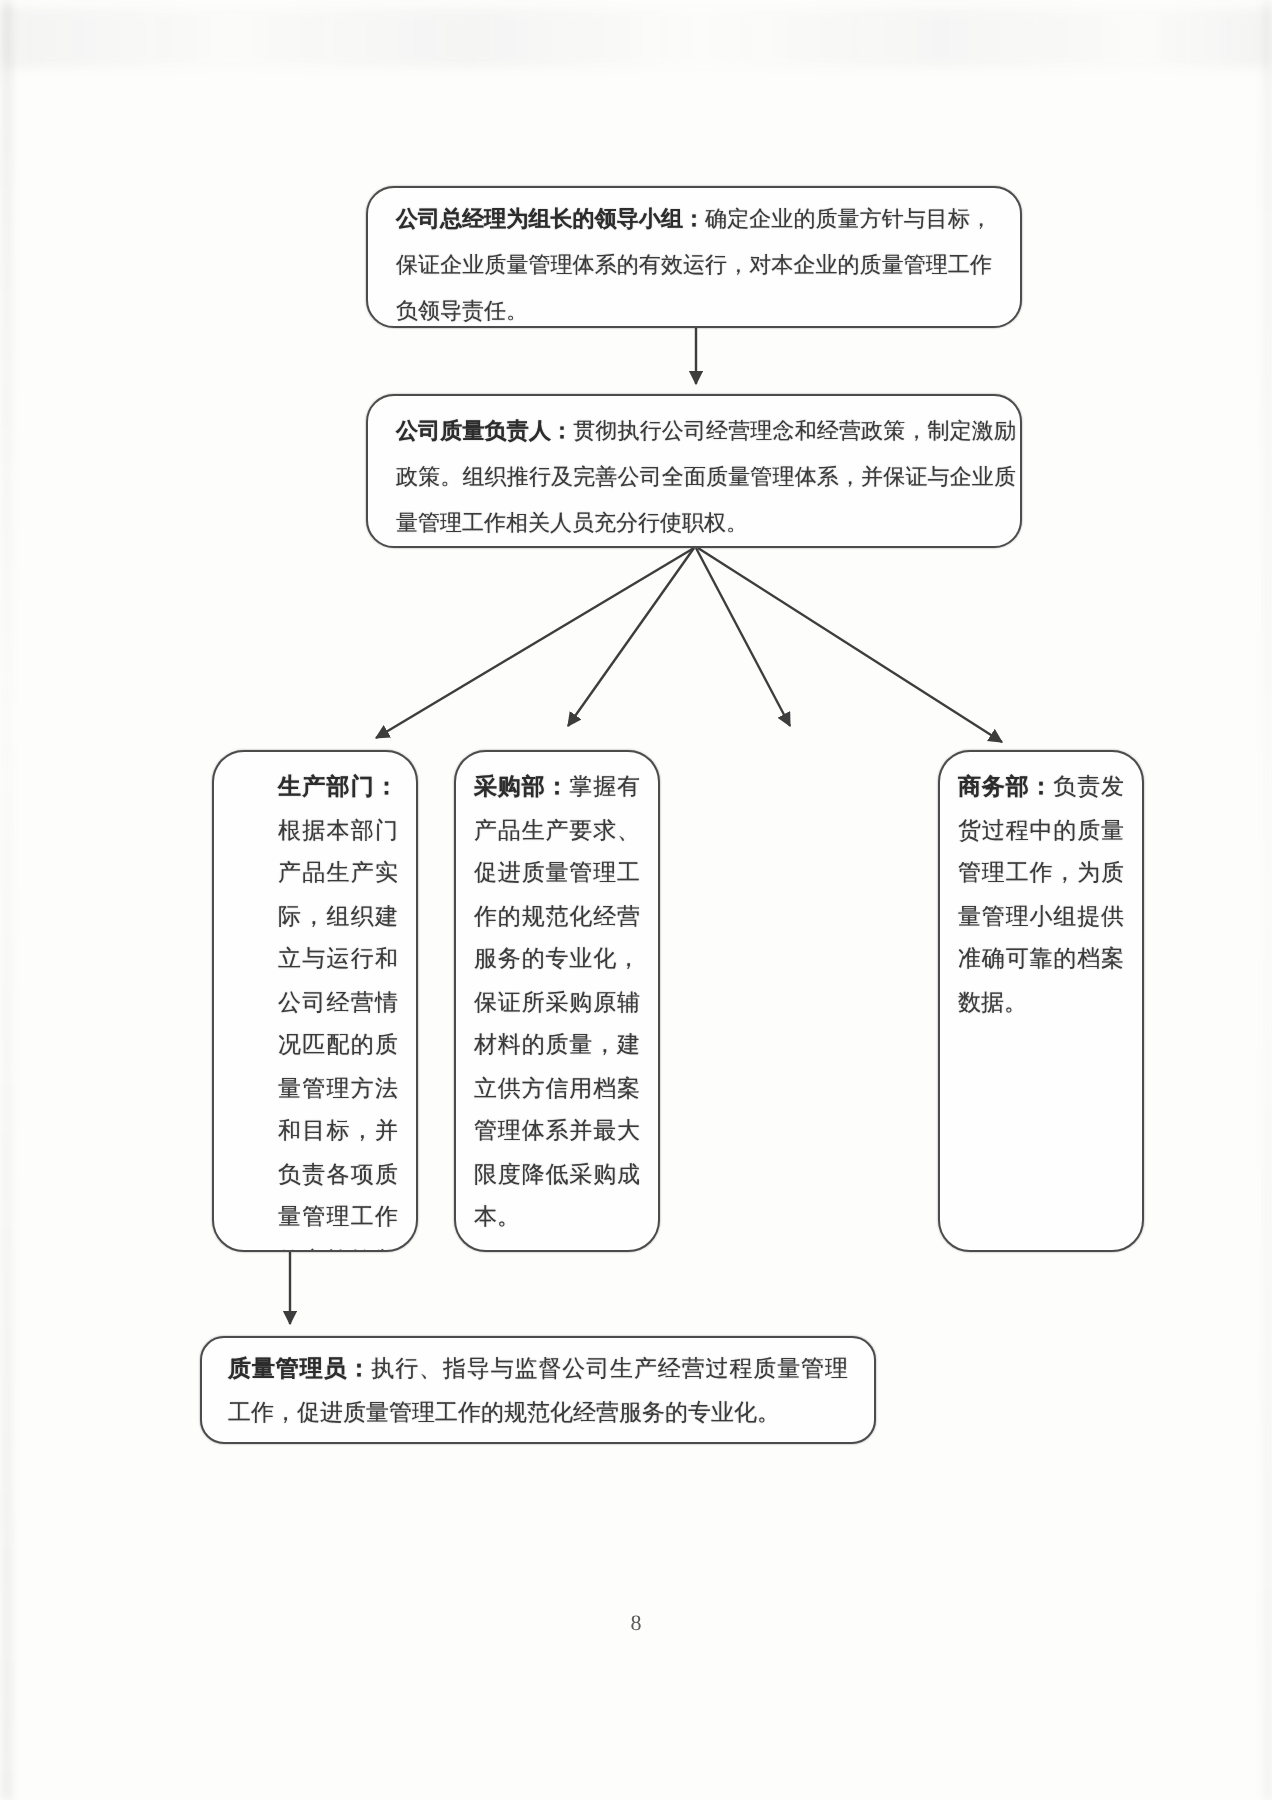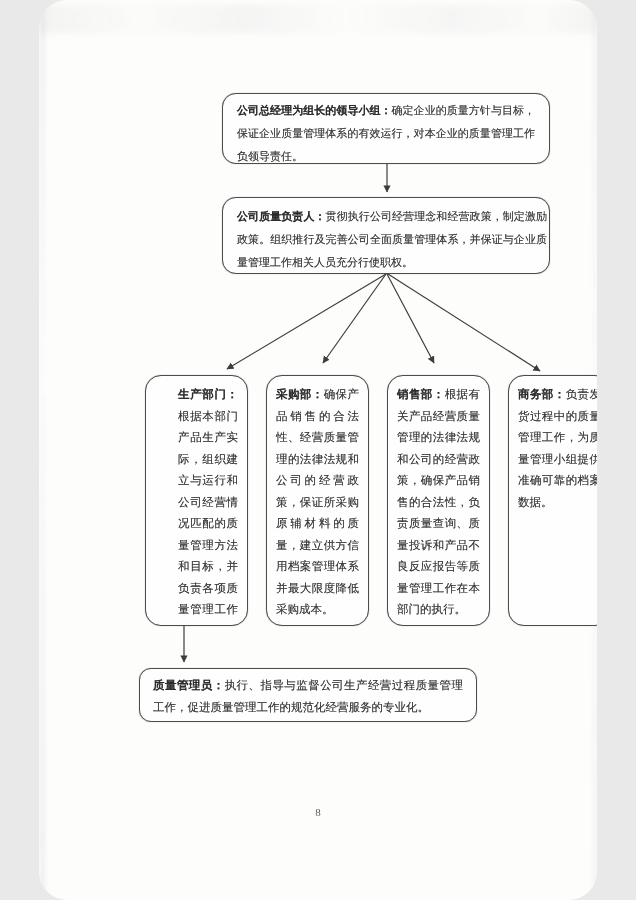--- a/index.html
+++ b/index.html
@@ -2,28 +2,27 @@
 <html><head>
 <meta charset="utf-8">
 <style>
   html, body {
     margin: 0;
     padding: 0;
     background: #e9e9e9;
   }
   .page {
     position: relative;
-    width: 558px;
+    width: 636px;
     height: 900px;
     margin: 0 auto;
     background: #fdfdfc;
     overflow: hidden;
     font-family: "Liberation Serif", "DejaVu Serif", serif;
     color: #333;
-    border-radius: 28px;
   }
   
   .scan-band-top {
     position: absolute;
     left: 0; top: 4px;
     width: 100%; height: 30px;
     background: linear-gradient(90deg,
       rgba(90,90,90,0.10) 0%, rgba(120,120,120,0.03) 18%,
       rgba(90,90,90,0.09) 37%, rgba(130,130,130,0.02) 55%,
       rgba(90,90,90,0.08) 74%, rgba(120,120,120,0.03) 90%,
@@ -144,26 +143,23 @@
 
   <div class="node node-quality-head">
     <p><b>公司质量负责人：</b><span>贯彻执行公司经营理念和经营政策，制定激励政策。组织推行及完善公司全面质量管理体系，并保证与企业质量管理工作相关人员充分行使职权。</span></p>
   </div>
 
   <div class="node node-dept node-dept-0">
     <p><b>生产部门：</b><span>根据本部门产品生产实际，组织建立与运行和公司经营情况匹配的质量管理方法和目标，并负责各项质量管理工作的实施控制和流程的改进。</span></p>
   </div>
 
   <div class="node node-dept node-dept-1">
-    <p><b>采购部：</b><span>确保产品销售的合法性、经营质量管理的法律法规和公司的经营政策，保证所采购原辅材料的质量，建立供方信用档案管理体系并最大限度降低采购成本。</span></p>
+    <p><b>采购部：</b><span>掌握有产品生产要求、促进质量管理工作的规范化经营服务的专业化，保证所采购原辅材料的质量，建立供方信用档案管理体系并最大限度降低采购成本。</span></p>
   </div>
 
-  <div class="node node-dept node-dept-2">
-    <p><b>销售部：</b><span>根据有关产品经营质量管理的法律法规和公司的经营政策，确保产品销售的合法性，负责质量查询、质量投诉和产品不良反应报告等质量管理工作在本部门的执行。</span></p>
-  </div>
 
   <div class="node node-qa">
     <p><b>质量管理员：</b><span>执行、指导与监督公司生产经营过程质量管理工作，促进质量管理工作的规范化经营服务的专业化。</span></p>
   </div>
 
   <div class="node node-dept node-dept-3">
     <p><b>商务部：</b><span>负责发货过程中的质量管理工作，为质量管理小组提供准确可靠的档案数据。</span></p>
   </div>
 
   <div class="page-number">8</div>

